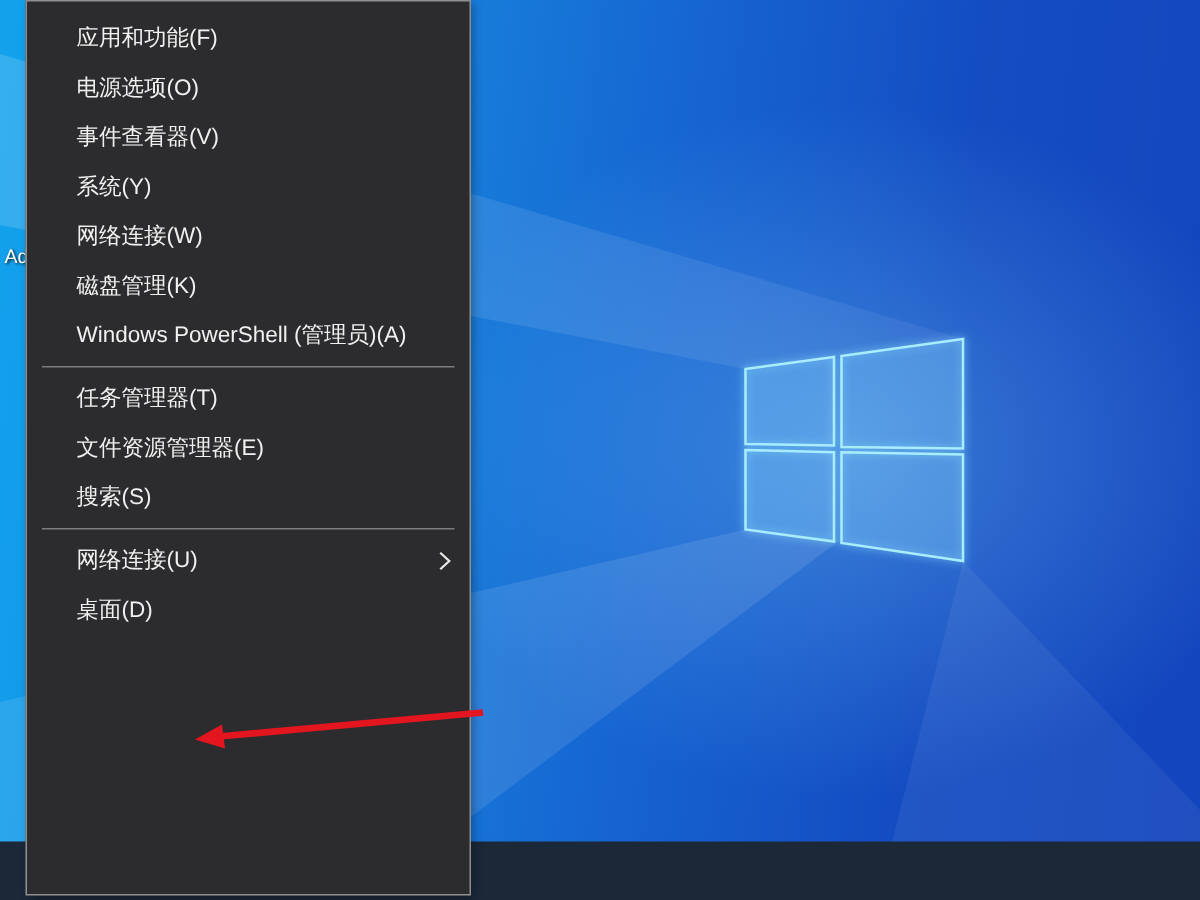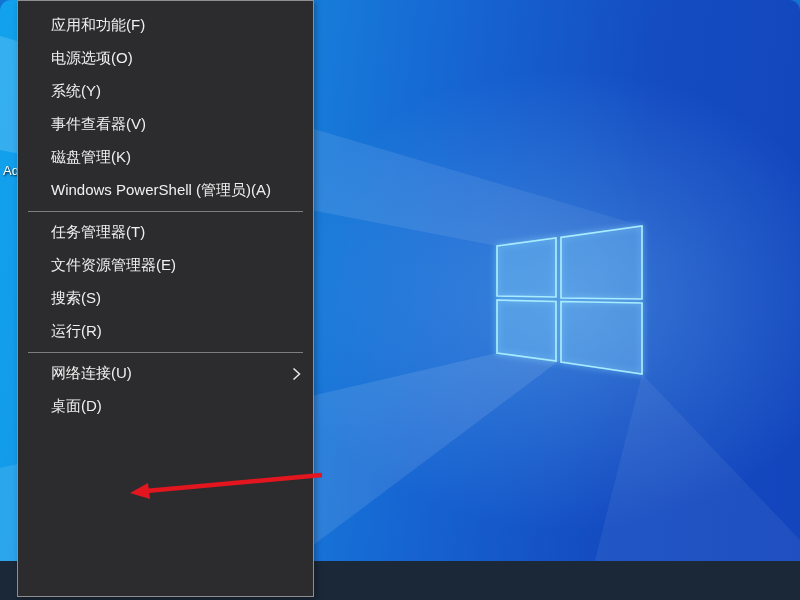--- a/index.html
+++ b/index.html
@@ -1,21 +1,21 @@
 <!DOCTYPE html>
 <html><head>
 <meta charset="utf-8">
 <style>
   * { margin:0; padding:0; box-sizing:border-box; }
   html,body { width:800px; height:600px; overflow:hidden; }
   body { font-family:"Liberation Sans","DejaVu Sans",sans-serif; position:relative; background:#1173d4; }
 
   
   .desktop { position:absolute; inset:0;
-    background: linear-gradient(97deg,#12a2ec 0%, #1492e6 18%, #177ad9 38%, #1663d1 55%, #144cc2 76%, #1345bd 100%); border-radius: 11px; }
+    background: linear-gradient(97deg,#12a2ec 0%, #1492e6 18%, #177ad9 38%, #1663d1 55%, #144cc2 76%, #1345bd 100%); }
   .layer { position:absolute; inset:0; pointer-events:none; }
   .glow { background: radial-gradient(420px 330px at 565px 300px, rgba(140,220,255,.32), rgba(140,220,255,0) 70%); }
   .beam-top { background: linear-gradient(to right, rgba(255,255,255,.15), rgba(255,255,255,.03));
     clip-path: polygon(0 36px, 642px 226px, 497px 246px, 0 150px); }
   .beam-bottom { background: rgba(255,255,255,.10);
     clip-path: polygon(497px 353px, 560px 360px, 240px 600px, 0 600px, 0 468px); }
   .beam-right { background: rgba(255,255,255,.06);
     clip-path: polygon(642px 374px, 800px 540px, 800px 600px, 585px 600px); }
   .win-logo { position:absolute; left:0; top:0; }
 
@@ -85,45 +85,45 @@
 </div>
 
 <div class="winx-menu">
   <div class="winx-item">
       <span>应用和功能(F)</span>
     </div>
   <div class="winx-item">
       <span>电源选项(O)</span>
     </div>
   <div class="winx-item">
+      <span>事件查看器(V)</span>
+    </div>
+  <div class="winx-item">
       <span>系统(Y)</span>
     </div>
   <div class="winx-item">
-      <span>事件查看器(V)</span>
+      <span>网络连接(W)</span>
     </div>
   <div class="winx-item">
       <span>磁盘管理(K)</span>
     </div>
   <div class="winx-item">
       <span>Windows PowerShell (管理员)(A)</span>
     </div>
 
   <div class="winx-sep"></div>
 
   <div class="winx-item">
       <span>任务管理器(T)</span>
     </div>
   <div class="winx-item">
       <span>文件资源管理器(E)</span>
     </div>
   <div class="winx-item">
       <span>搜索(S)</span>
-    </div>
-  <div class="winx-item">
-      <span>运行(R)</span>
     </div>
 
   <div class="winx-sep"></div>
 
   <div class="winx-item">
     <span>网络连接(U)</span>
     <span class="sub-chevron">
       <svg width="9" height="14" viewBox="0 0 9 14">
         <polyline points="1.5,1.5 7.5,7 1.5,12.5" fill="none" stroke="#e8e8e8" stroke-width="1.5"></polyline>
       </svg>

